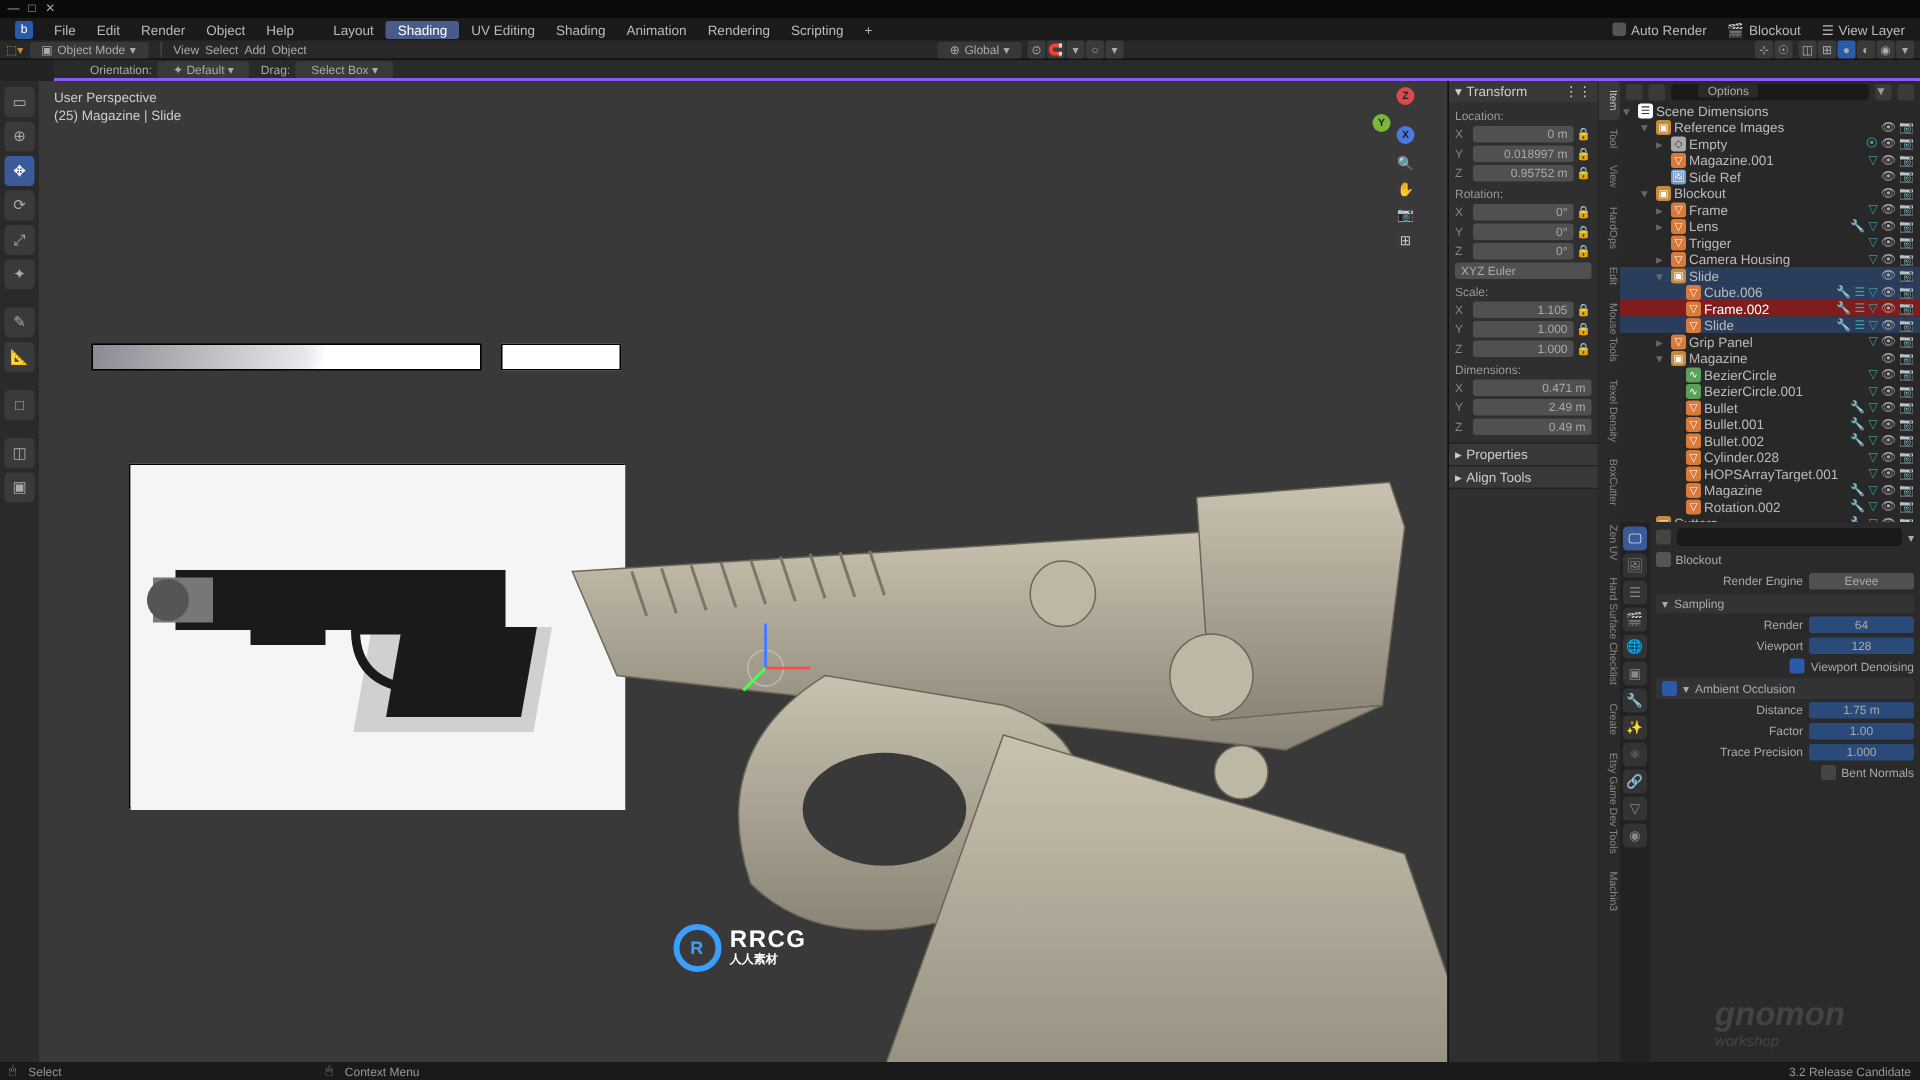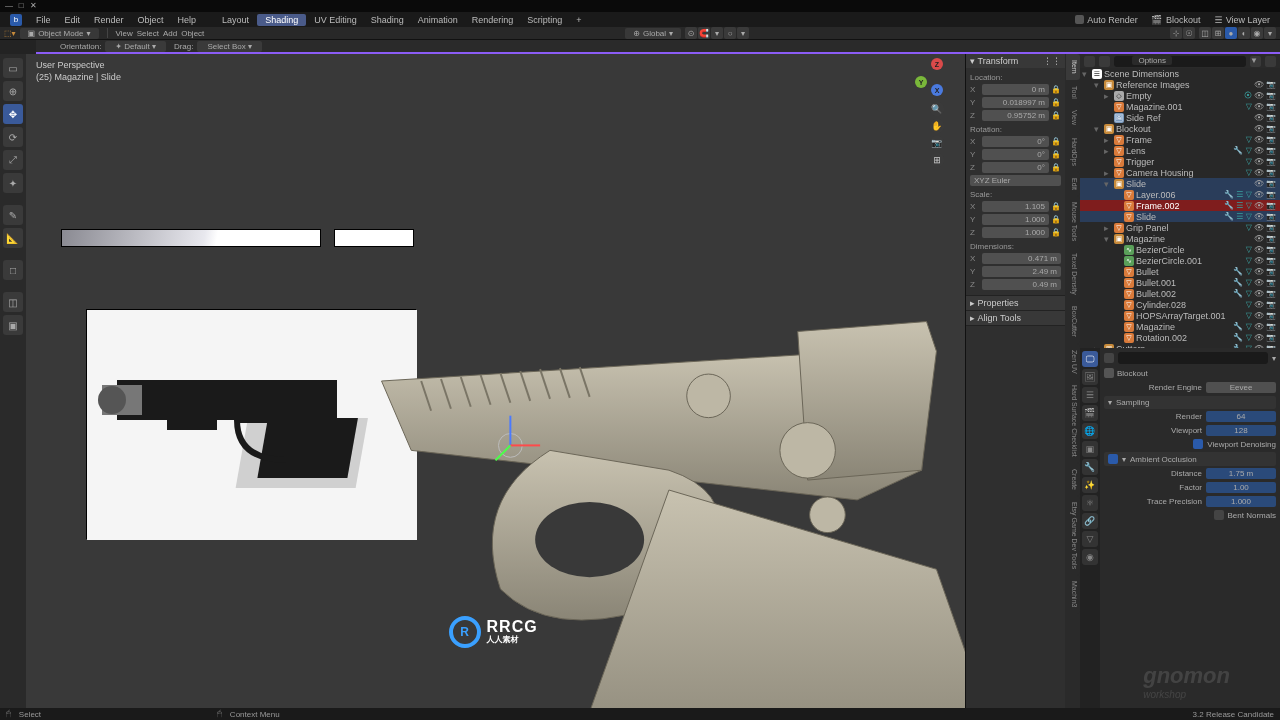--- a/index.html
+++ b/index.html
@@ -541,21 +541,21 @@
           <span class="txt">Slide</span>
           <span class="vis">
             <span>👁</span>
             <span>📷</span>
           </span>
         </div>
         <div class="out-row sel2">
           <span class="ind" style="width:30px"></span>
           <span class="disc"></span>
           <span class="icn mesh">▽</span>
-          <span class="txt">Layer.006</span>
+          <span class="txt">Cube.006</span>
           <span class="badges">🔧 ☰ ▽</span>
           <span class="vis">
             <span>👁</span>
             <span>📷</span>
           </span>
         </div>
         <div class="out-row sel">
           <span class="ind" style="width:30px"></span>
           <span class="disc"></span>
           <span class="icn mesh">▽</span>

